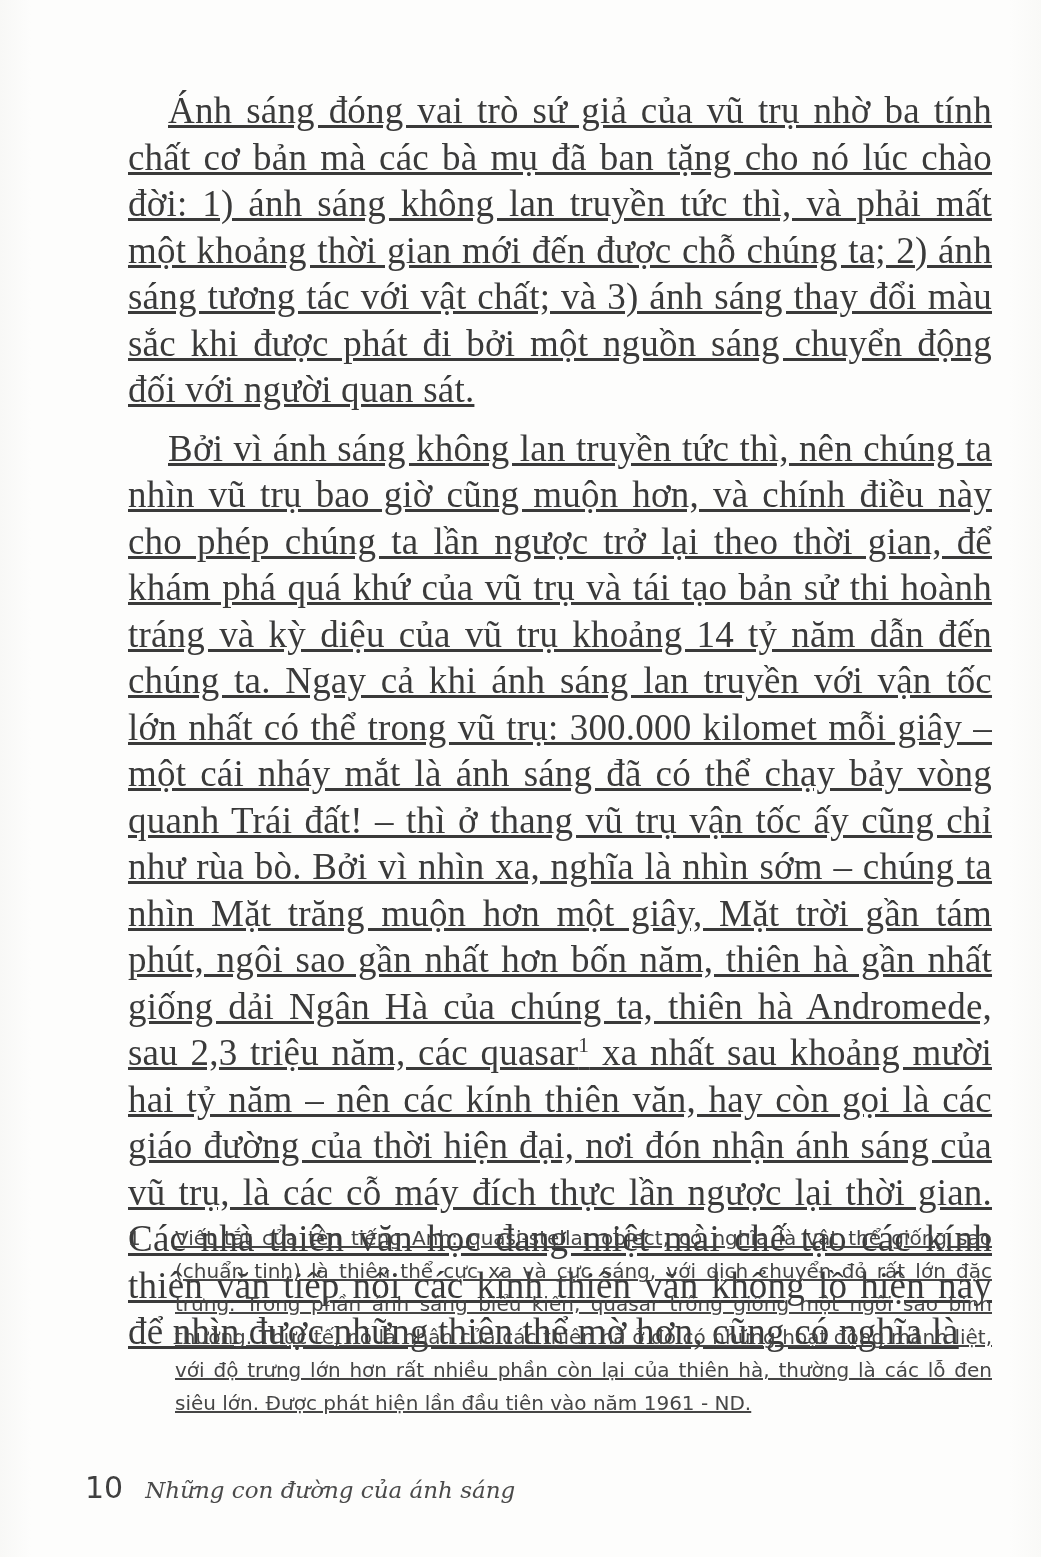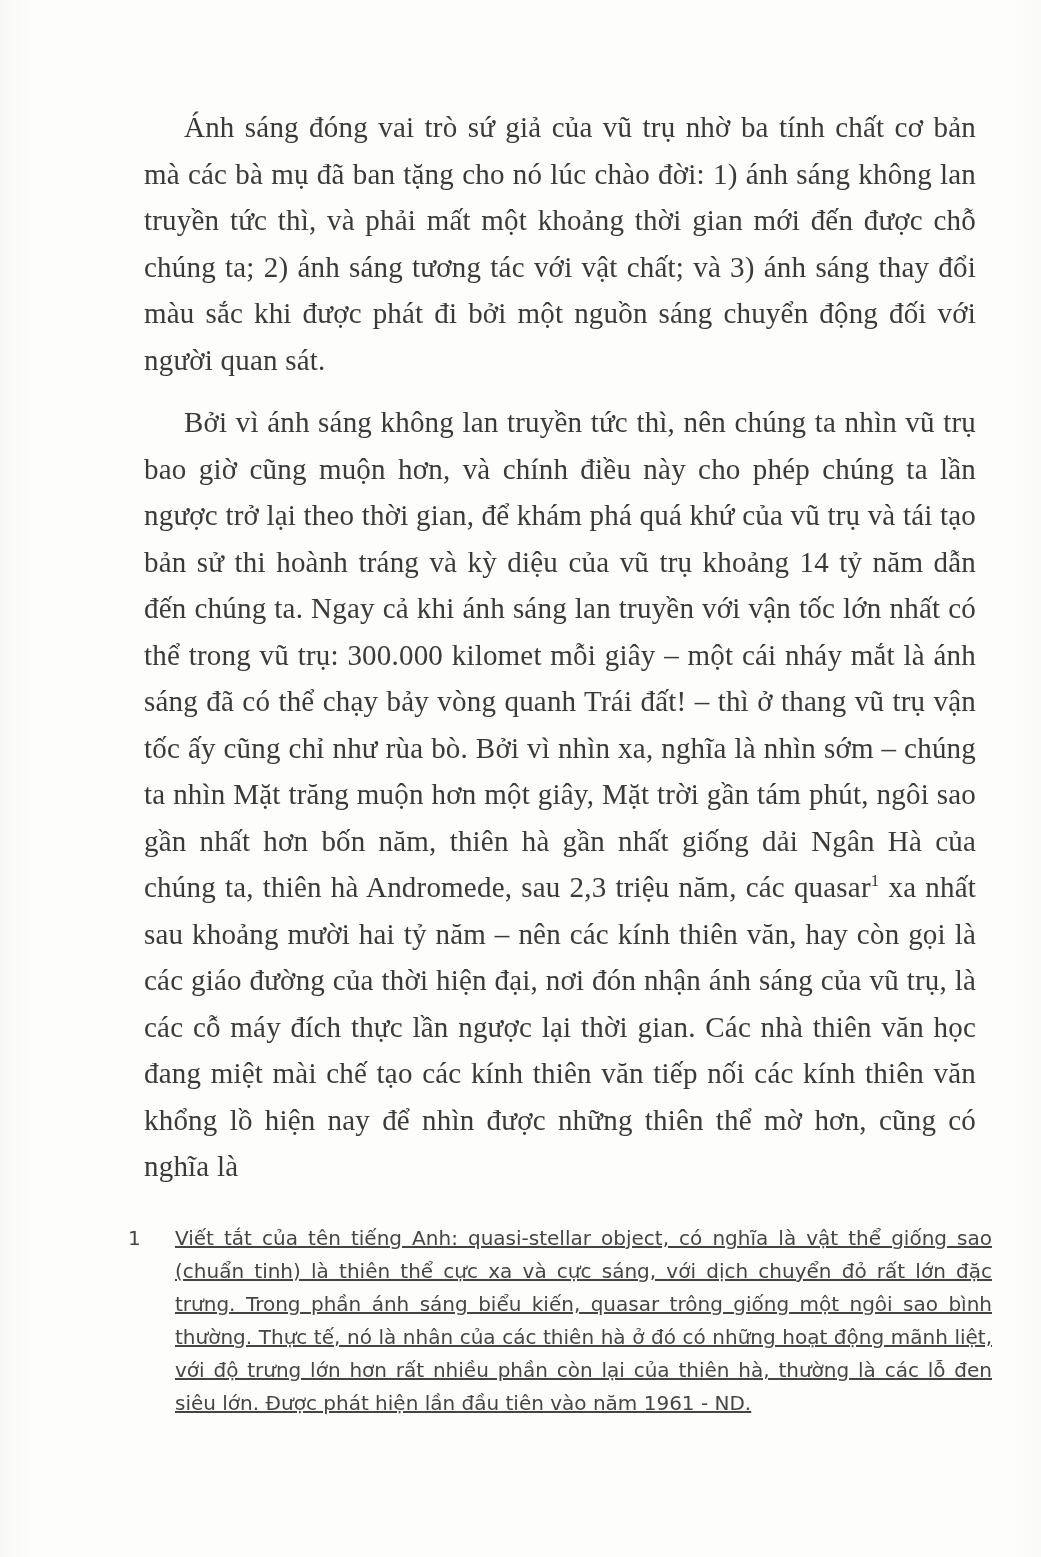--- a/index.html
+++ b/index.html
@@ -21,26 +21,27 @@
     background: linear-gradient(90deg, #f8f8f6 0%, #fdfdfc 3%, #fdfdfc 97%, #f9f9f7 100%);
   }
   .main {
     position: absolute;
     top: 88px;
     left: 128px;
     right: 49px;
     text-align: justify;
   }
   .main p {
-    margin: 16px;
-    font-size: 29px;
+    margin: 0;
+    font-size: 37px;
     line-height: 46.5px;
     text-indent: 40px;
     color: #3a3a3a;
     letter-spacing: 0.2px;
+    text-decoration: underline;
   }
   .main p + p {
     margin-top: 12px;
   }
   .main sup {
     font-size: 0.58em;
     vertical-align: super;
     line-height: 0;
   }
   .footnote {
@@ -92,14 +93,18 @@
   <div class="main">
     <p>Ánh sáng đóng vai trò sứ giả của vũ trụ nhờ ba tính chất cơ bản mà các bà mụ đã ban tặng cho nó lúc chào đời: 1) ánh sáng không lan truyền tức thì, và phải mất một khoảng thời gian mới đến được chỗ chúng ta; 2) ánh sáng tương tác với vật chất; và 3) ánh sáng thay đổi màu sắc khi được phát đi bởi một nguồn sáng chuyển động đối với người quan sát.</p>
     <p><span>Bởi vì ánh sáng không lan truyền tức thì, nên chúng ta nhìn vũ trụ bao giờ cũng muộn hơn, và chính điều này cho phép chúng ta lần ngược trở lại theo thời gian, để khám phá quá khứ của vũ trụ và tái tạo bản sử thi hoành tráng và kỳ diệu của vũ trụ khoảng 14 tỷ năm dẫn đến chúng ta. Ngay cả khi ánh sáng lan truyền với vận tốc lớn nhất có thể trong vũ trụ: 300.000 kilomet mỗi giây – một cái nháy mắt là ánh sáng đã có thể chạy bảy vòng quanh Trái đất! – thì ở thang vũ trụ vận tốc ấy cũng chỉ như rùa bò. Bởi vì nhìn xa, nghĩa là nhìn sớm – chúng ta nhìn Mặt trăng muộn hơn một giây, Mặt trời gần tám phút, ngôi sao gần nhất hơn bốn năm, thiên hà gần nhất giống dải Ngân Hà của chúng ta, thiên hà Andromede, sau 2,3 triệu năm, các quasar</span><sup>1</sup><span> xa nhất sau khoảng mười hai tỷ năm – nên các kính thiên văn, hay còn gọi là các giáo đường của thời hiện đại, nơi đón nhận ánh sáng của vũ trụ, là các cỗ máy đích thực lần ngược lại thời gian. Các nhà thiên văn học đang miệt mài chế tạo các kính thiên văn tiếp nối các kính thiên văn khổng lồ hiện nay để nhìn được những thiên thể mờ hơn, cũng có nghĩa là</span></p>
   </div>
 
   <div class="footnote">
     <span class="fn-marker">1</span>
     <span class="fn-text">Viết tắt của tên tiếng Anh: quasi-stellar object, có nghĩa là vật thể giống sao (chuẩn tinh) là thiên thể cực xa và cực sáng, với dịch chuyển đỏ rất lớn đặc trưng. Trong phần ánh sáng biểu kiến, quasar trông giống một ngôi sao bình thường. Thực tế, nó là nhân của các thiên hà ở đó có những hoạt động mãnh liệt, với độ trưng lớn hơn rất nhiều phần còn lại của thiên hà, thường là các lỗ đen siêu lớn. Được phát hiện lần đầu tiên vào năm 1961 - ND.</span>
   </div>
 
+  <div class="footer">
+    <span class="page-num">10</span>
+    <span class="book-title">Những con đường của ánh sáng</span>
+  </div>
 
 </div>
 
 </body></html>

